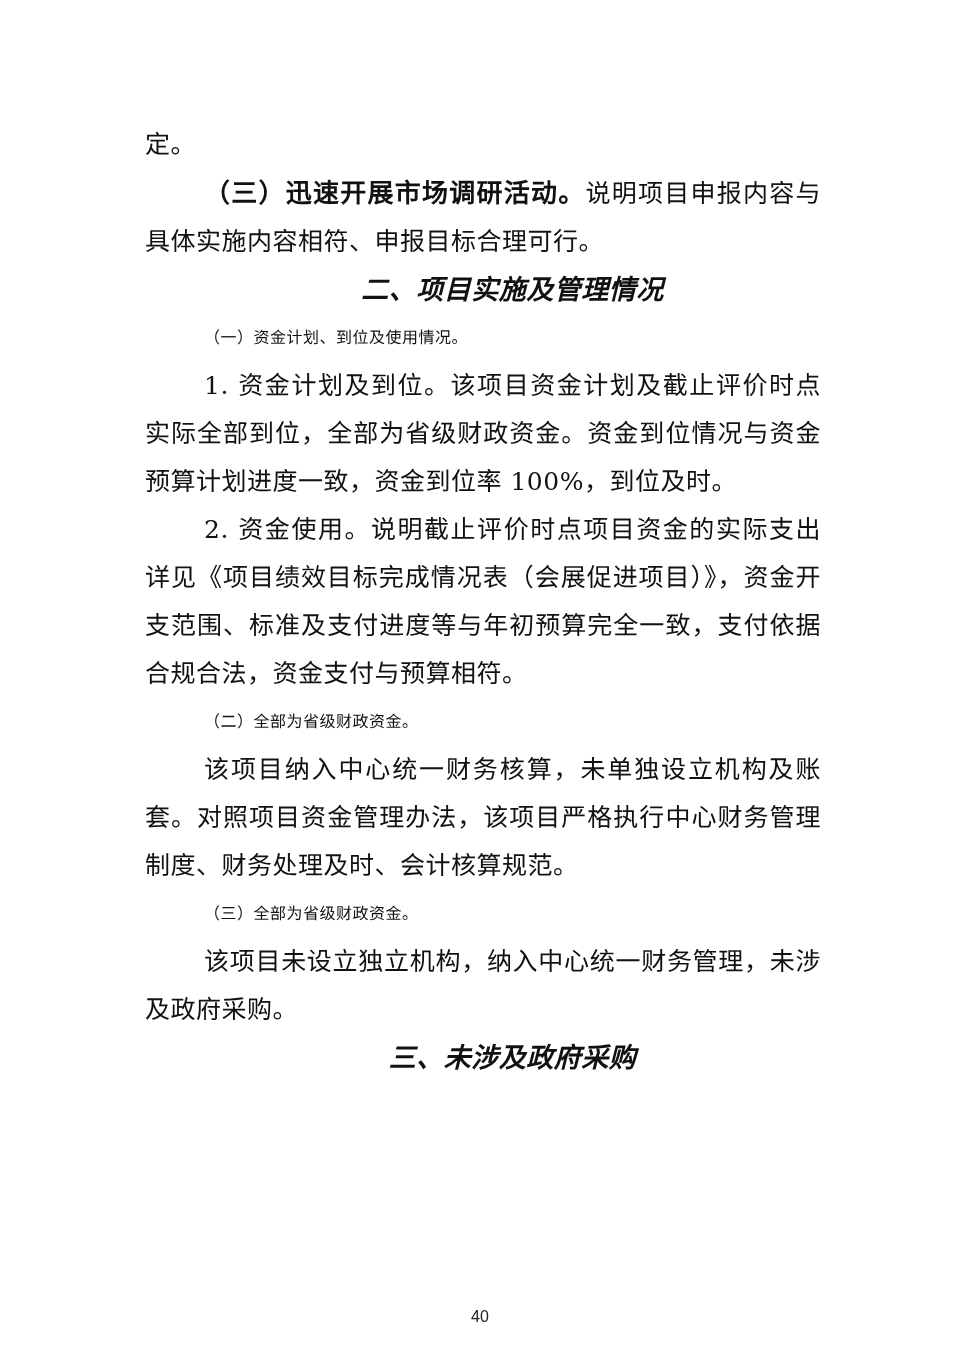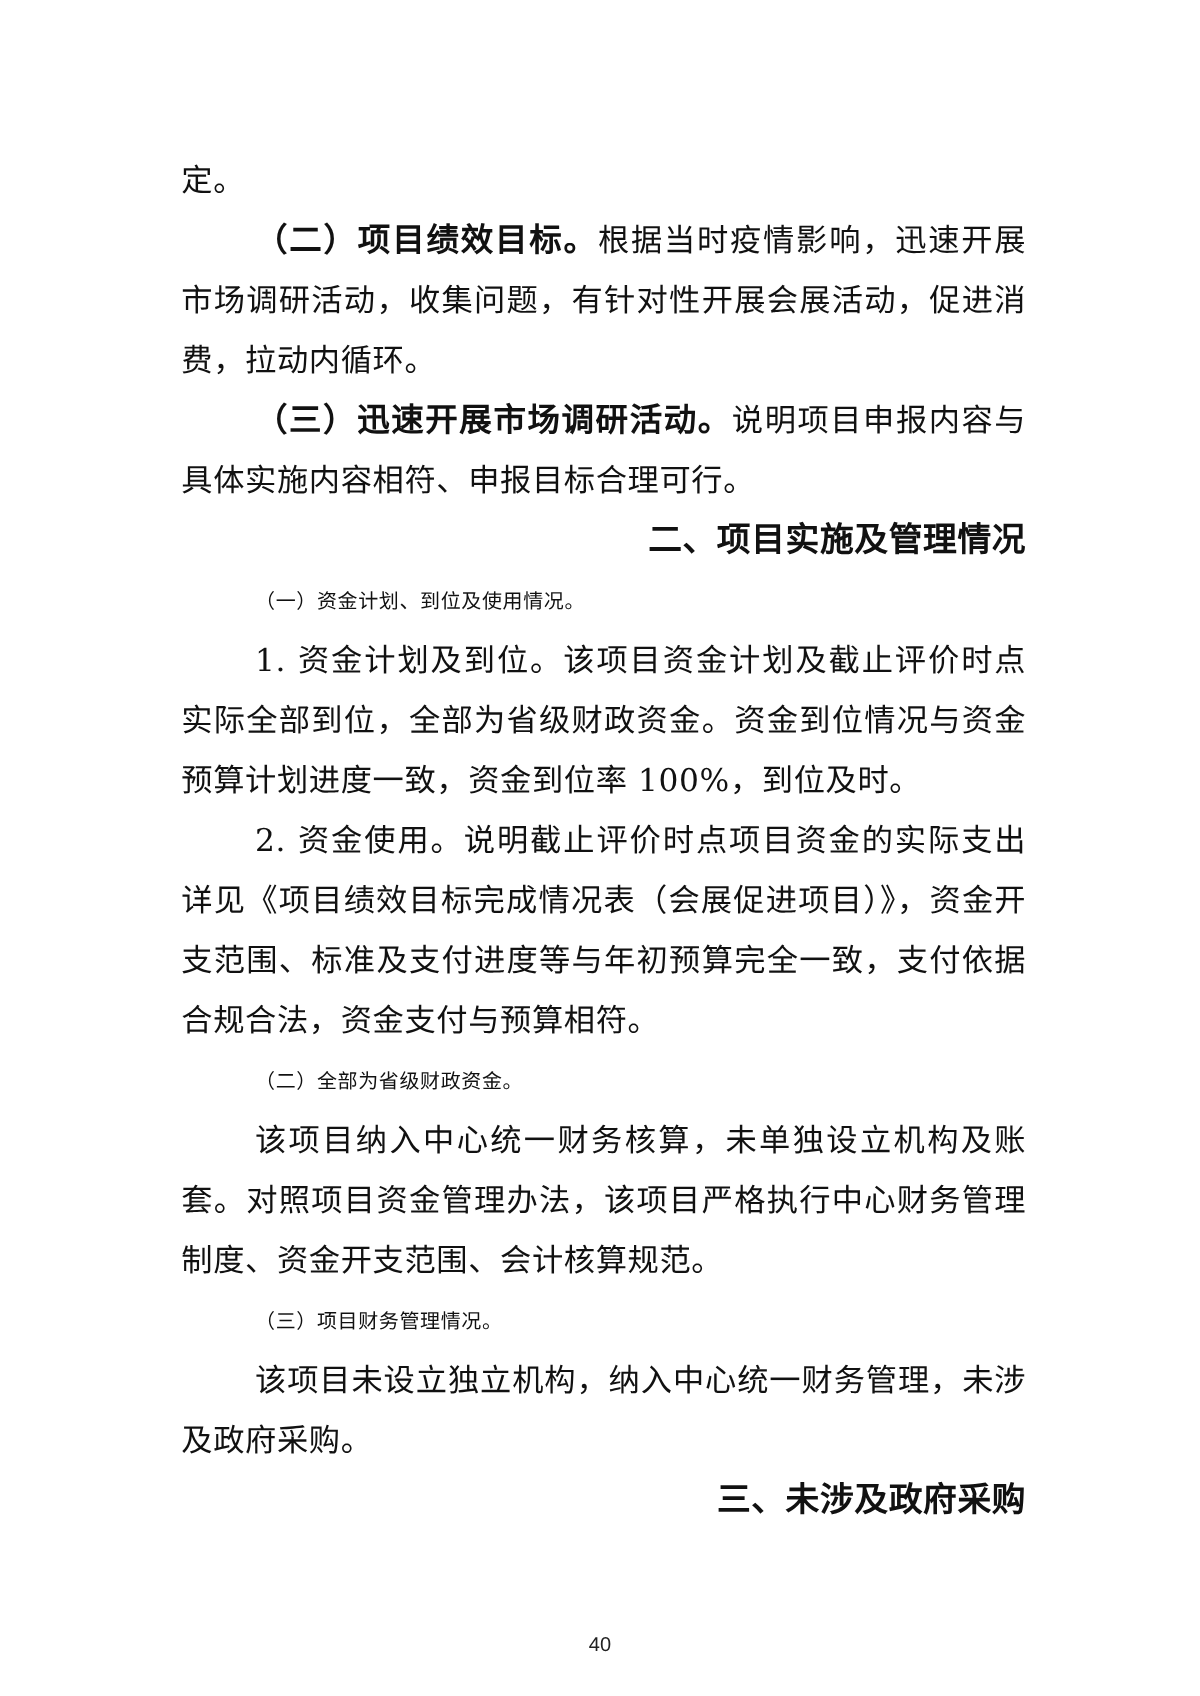--- a/index.html
+++ b/index.html
@@ -35,45 +35,45 @@
   p.subheading {
     text-indent: 59px;
     font-weight: normal;
     font-size: 16px;
   }
   p.heading {
     text-indent: 59px;
     font-weight: bold;
     font-size: 27px;
     font-family: "DejaVu Sans", sans-serif;
-    text-align: right;
+    text-align: center;
+    font-style: italic;
   }
   .lead { font-weight: bold; font-size: 26px; }
   .page-footer {
     position: absolute;
     top: 1308px;
     left: 0;
     width: 100%;
     text-align: center;
     font-family: "Liberation Sans", sans-serif;
     font-size: 16px;
     color: #222222;
   }
 </style>
 </head>
 <body>
 
 <div class="page-content" id="paragraphs">
     <p class="body-continuation">定。</p>
-    <p class="body"><span class="lead">（二）项目绩效目标。</span>根据当时疫情影响，迅速开展市场调研活动，收集问题，有针对性开展会展活动，促进消费，拉动内循环。</p>
     <p class="body"><span class="lead">（三）迅速开展市场调研活动。</span>说明项目申报内容与具体实施内容相符、申报目标合理可行。</p>
     <p class="heading">二、项目实施及管理情况</p>
     <p class="subheading">（一）资金计划、到位及使用情况。</p>
     <p class="body">1. 资金计划及到位。该项目资金计划及截止评价时点实际全部到位，全部为省级财政资金。资金到位情况与资金预算计划进度一致，资金到位率 100%，到位及时。</p>
     <p class="body">2. 资金使用。说明截止评价时点项目资金的实际支出详见《项目绩效目标完成情况表（会展促进项目）》，资金开支范围、标准及支付进度等与年初预算完全一致，支付依据合规合法，资金支付与预算相符。</p>
     <p class="subheading">（二）全部为省级财政资金。</p>
-    <p class="body">该项目纳入中心统一财务核算，未单独设立机构及账套。对照项目资金管理办法，该项目严格执行中心财务管理制度、资金开支范围、会计核算规范。</p>
-    <p class="subheading">（三）项目财务管理情况。</p>
+    <p class="body">该项目纳入中心统一财务核算，未单独设立机构及账套。对照项目资金管理办法，该项目严格执行中心财务管理制度、财务处理及时、会计核算规范。</p>
+    <p class="subheading">（三）全部为省级财政资金。</p>
     <p class="body">该项目未设立独立机构，纳入中心统一财务管理，未涉及政府采购。</p>
     <p class="heading">三、未涉及政府采购</p>
   </div>
 
 <div class="page-footer">40</div>
 
 </body></html>

